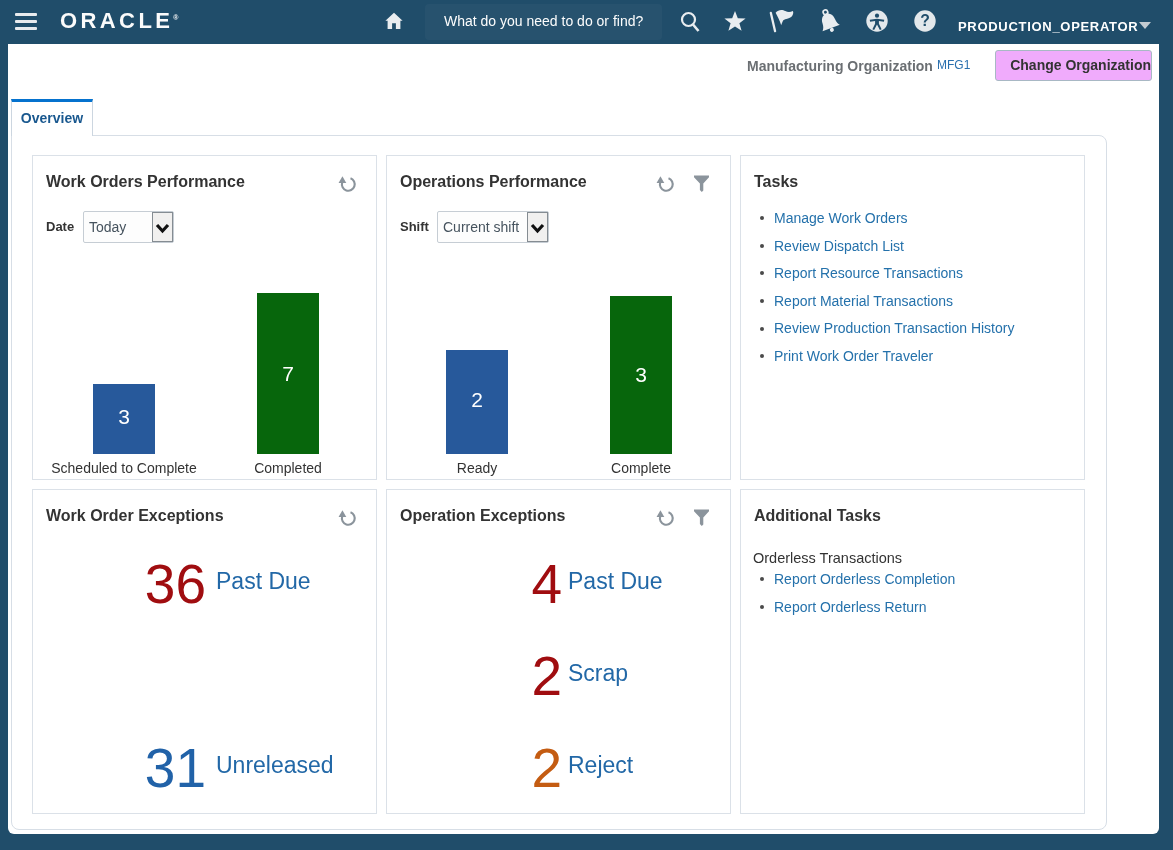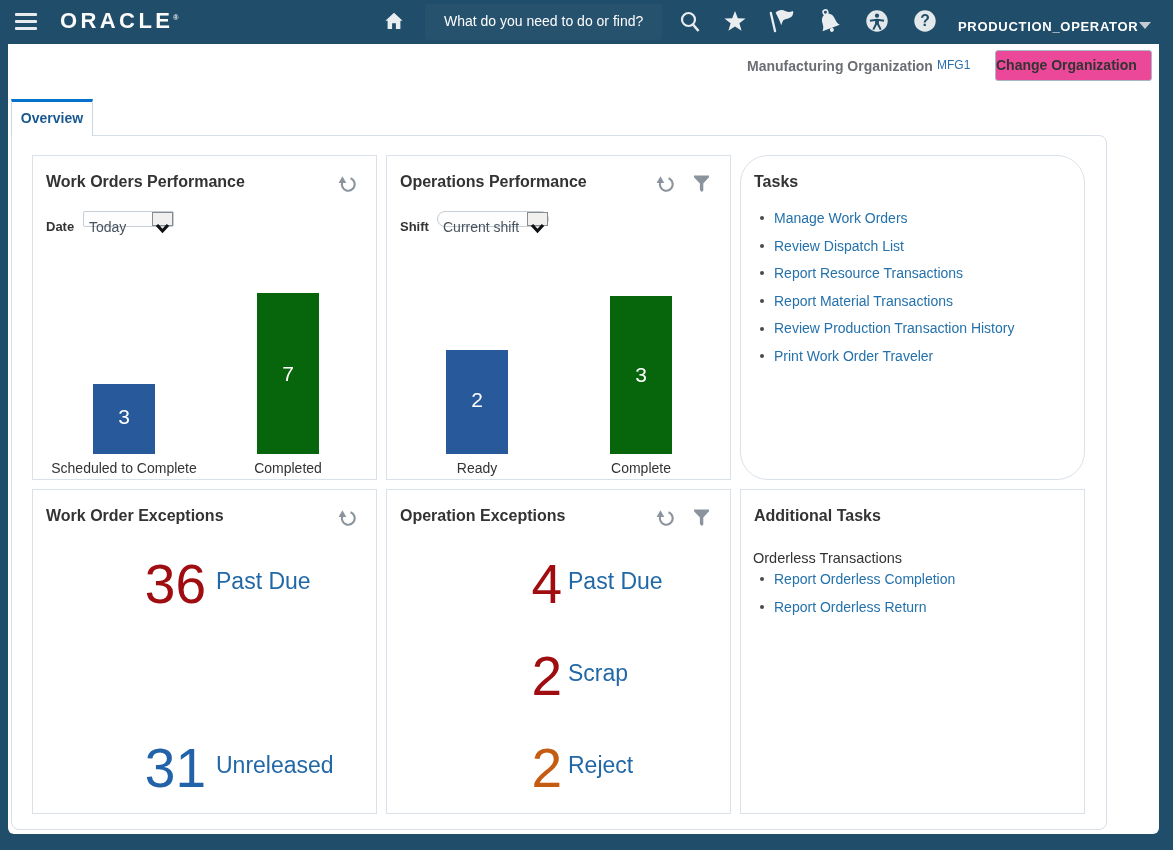--- a/index.html
+++ b/index.html
@@ -14,42 +14,42 @@
 #logo sup { font-size:7px; letter-spacing:0; }
 #searchpill { position:absolute; left:425px; top:4px; width:237px; height:36px; background:rgba(255,255,255,0.03); border-radius:4px; }
 #searchtxt { position:absolute; left:444px; top:13px; color:#fdfdfd; font-size:14px; }
 #username { position:absolute; left:958px; top:19px; color:#fff; font-size:13px; font-weight:bold; letter-spacing:0.7px; }
 .caret { position:absolute; left:1139px; top:22px; width:0; height:0; border-left:6px solid transparent; border-right:6px solid transparent; border-top:7px solid #c3cbd1; }
 
 
 #panel { position:absolute; left:8px; top:44px; width:1151px; height:790px; background:#fff; border-radius:0 0 6px 6px; }
 #molabel { position:absolute; left:747px; top:58px; font-size:14px; font-weight:bold; color:#6b6f73; }
 #moval { position:absolute; left:937px; top:58px; font-size:12px; color:#2a6fae; }
-#chgbtn { position:absolute; left:995px; top:50px; width:157px; height:31px; background:#ec4899; border:1px solid #a8b8c4; border-radius:3px; font-size:14px; font-weight:bold; color:#333; text-align:left; line-height:29px; }
+#chgbtn { position:absolute; left:995px; top:50px; width:157px; height:31px; background:#f0abfc; border:1px solid #a8b8c4; border-radius:3px; font-size:14px; font-weight:bold; color:#333; text-align:right; line-height:29px; }
 
 #tab { position:absolute; left:11px; top:99px; width:82px; height:37px; background:#fff; border-top:3px solid #0572ce; border-left:1px solid #ccd6e0; border-right:1px solid #ccd6e0; z-index:3; color:#19588f; font-size:14px; font-weight:bold; text-align:center; line-height:32px; }
 #contentbox { position:absolute; left:11px; top:135px; width:1096px; height:695px; border:1px solid #d7dee6; border-radius:0 8px 8px 8px; background:#fff; }
 
 
 .card { position:absolute; background:#fff; border:1px solid #dbe1e8; width:345px; height:325px; }
 #c1 { left:32px; top:155px; }
 #c2 { left:386px; top:155px; }
-#c3 { left:740px; top:155px;border-radius:28px; }
+#c3 { left:740px; top:155px; }
 #c4 { left:32px; top:489px; }
 #c5 { left:386px; top:489px;padding-left:36px; }
 #c6 { left:740px; top:489px; }
 .ctitle { position:absolute; left:13px; top:17px; font-size:16px; font-weight:bold; color:#333; }
 .ticon { position:absolute; top:18px; width:19px; height:19px; }
 .ref1 { left:305px; }
 .ref2 { left:269px; }
 .fil { left:305px; }
 
 
 .selrow { position:absolute; top:63px; left:13px; font-size:13px; font-weight:bold; color:#333; }
-.sel { position:absolute; top:55px; height:16px; border:1px solid #c6cdd4; background:#fdfdfd; border-radius:2px; }
+.sel { position:absolute; top:55px; height:32px; border:1px solid #c6cdd4; background:#fdfdfd; border-radius:2px; }
 .sel .txt { position:absolute; left:5px; top:7px; font-size:14px; color:#46535e; }
 .sel .btn { position:absolute; right:0; top:0; width:21px; height:100%; background:#f1f0ef; border:1px solid #858c92; }
 
 
 .bar { position:absolute; text-align:center; color:#fff; font-size:21px; }
 .xlab { position:absolute; font-size:14px; color:#333; text-align:center; width:160px; }
 
 
 .tlist { position:absolute; left:14px; top:49px; list-style:none; }
 .tlist li { height:27.6px; line-height:27.6px; font-size:14px; }
@@ -138,21 +138,21 @@
 <div class="card" id="c2">
   <div class="ctitle">Operations Performance</div>
   <svg class="ticon ref2" viewBox="0 0 19 19">
       <path d="M12.5 4.3 A 6.4 6.4 0 1 1 4.18 8.43" fill="none" stroke="#8b949c" stroke-width="2.1"></path>
       <path d="M0.6 8.9 L8.3 8.9 L4.4 2.3 Z" fill="#8b949c"></path>
     </svg>
   <svg class="ticon fil" viewBox="0 0 19 19">
       <path d="M2 1.5 L17 1.5 L17 3.2 L11.3 9.5 L11.3 16.5 L9.8 18 L7.9 16 L7.9 9.5 L2 3.2 Z" fill="#8b949c"></path>
     </svg>
   <div class="selrow">Shift</div>
-  <div class="sel" style="left:50px;width:112px;border-radius:12px;">
+  <div class="sel" style="left:50px;width:112px;">
       <span class="txt">Current shift</span>
       <span class="btn"><svg width="19" height="30" viewBox="0 0 19 30">
           <path d="M4 12 L9.5 18 L15 12" fill="none" stroke="#111" stroke-width="3.2"></path>
         </svg></span>
     </div>
   <div class="bar" style="left:59px;top:194px;width:62px;height:104px;background:#27599b;line-height:100px;">2</div>
   <div class="bar" style="left:223px;top:140px;width:62px;height:158px;line-height:158px;background:#07660c;">3</div>
   <div class="xlab" style="left:10px;top:304px;">Ready</div>
   <div class="xlab" style="left:174px;top:304px;">Complete</div>
 </div>

